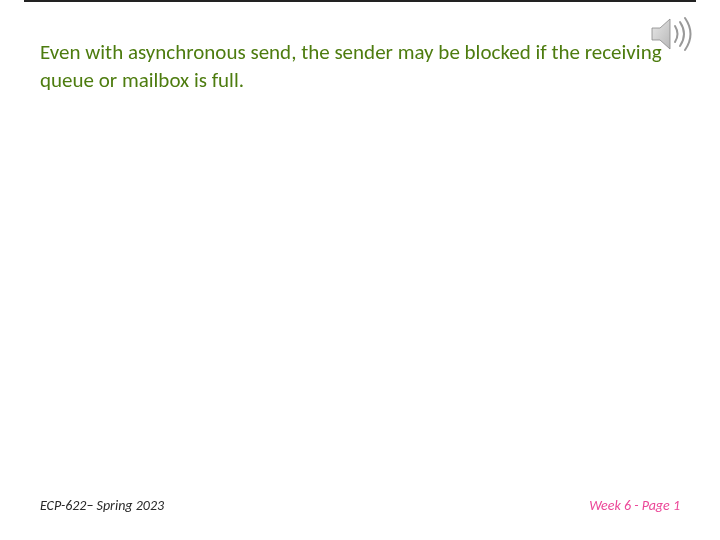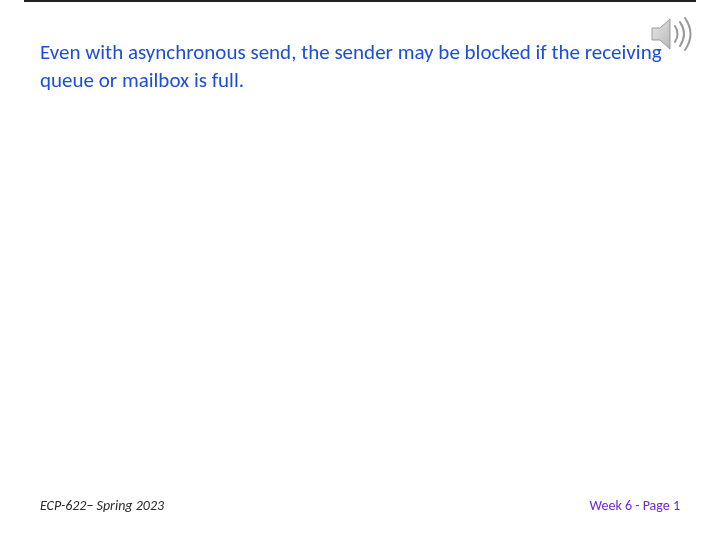--- a/index.html
+++ b/index.html
@@ -26,21 +26,21 @@
       color: #1a1a1a;
       font-weight: 400;
       padding: 22px 0 10px 24px;
     }
     .title-underline {
       border-bottom: 2px solid #222;
       margin: 0 24px 0 24px;
     }
     .body-text {
       font-size: 21px;
-      color: #1d4ed8;
+      color: #4d7c0f;
       line-height: 1.35;
       padding: 36px 40px 0 40px;
       font-weight: 400;
     }
     .footer {
       position: absolute;
       bottom: 26px;
       left: 0;
       right: 0;
       padding: 0 40px;
@@ -48,21 +48,22 @@
       justify-content: space-between;
       align-items: center;
     }
     .footer-left {
       font-size: 14px;
       font-style: italic;
       color: #2a2a2a;
     }
     .footer-right {
       font-size: 14px;
-      color: #6d28d9;
+      font-style: italic;
+      color: #ec4899;
     }
     .audio-icon {
       position: absolute;
       top: 14px;
       right: 24px;
       width: 48px;
       height: 40px;
     }
   </style>
 </head>

